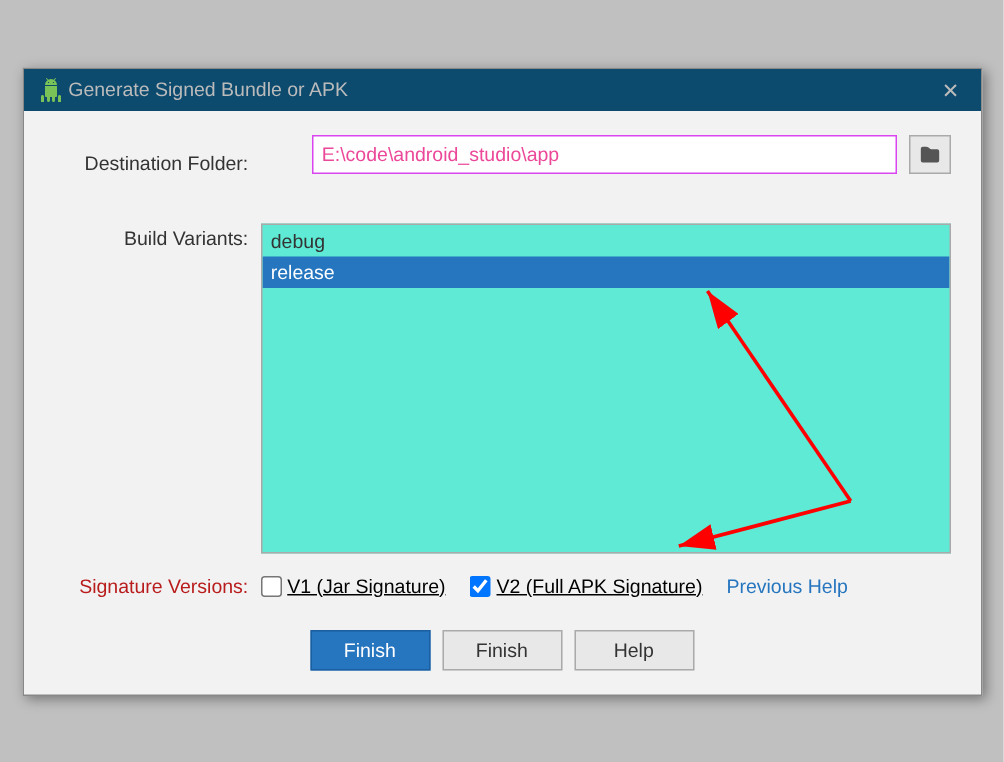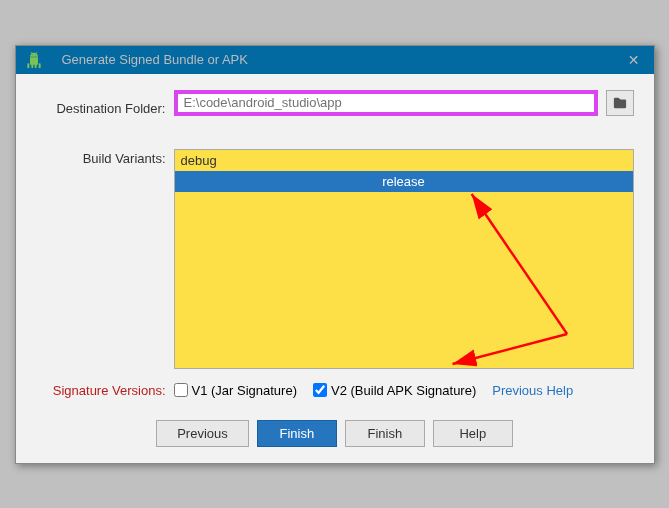--- a/index.html
+++ b/index.html
@@ -18,26 +18,26 @@
     .dialog {
       width: 640px;
       background: #f2f2f2;
       border: 1px solid #888;
       box-shadow: 2px 2px 8px rgba(0,0,0,0.4);
       display: flex;
       flex-direction: column;
     }
 
     .title-bar {
-      background: #0369a1;
+      background: #0c4a6e;
       color: #bbbbbb;
       display: flex;
       align-items: center;
       padding: 6px 10px;
-      gap: 20px;
+      gap: 4px;
     }
 
     .title-bar-icon {
       width: 16px;
       height: 16px;
       flex-shrink: 0;
     }
 
     .title-bar-text {
       flex: 1;
@@ -68,25 +68,26 @@
     .form-label {
       width: 130px;
       text-align: right;
       color: #333;
       flex-shrink: 0;
     }
 
     .text-input {
       flex: 1;
       height: 26px;
-      border: 4px solid #d946ef;
+      border: 1px solid #d946ef;
       background: #fff;
       padding: 2px 6px;
       font-size: 13px;
-      color: #737373;
+      color: #ec4899;
+      margin-left: 34px;
     }
 
     .folder-btn {
       width: 28px;
       height: 26px;
       border: 1px solid #aaa;
       background: #e8e8e8;
       cursor: pointer;
       display: flex;
       align-items: center;
@@ -103,35 +104,34 @@
       width: 130px;
       text-align: right;
       color: #333;
       flex-shrink: 0;
       padding-top: 2px;
     }
 
     .list-box {
       flex: 1;
       border: 1px solid #aaa;
-      background: #fde047;
+      background: #5eead4;
       height: 220px;
       overflow-y: auto;
     }
 
     .list-item {
       padding: 3px 6px;
       cursor: pointer;
       color: #333;
     }
 
     .list-item.selected {
       background: #2675bf;
       color: #fff;
-      text-align: center;
     }
 
     .sig-row {
       display: flex;
       align-items: center;
       gap: 8px;
       margin-top: 4px;
     }
 
     .sig-label {
@@ -142,22 +142,23 @@
     }
 
     .sig-options {
       display: flex;
       align-items: center;
       gap: 16px;
     }
 
     .checkbox-group {
       display: flex;
-      align-items: center;
+      align-items: flex-end;
       gap: 4px;
+      text-decoration: underline;
     }
 
     .checkbox-group input[type="checkbox"] {
       width: 14px;
       height: 14px;
       cursor: pointer;
     }
 
     .sig-link {
       color: #2675bf;
@@ -242,27 +243,26 @@
 
     <div class="sig-row">
       <span class="sig-label">Signature Versions:</span>
       <div class="sig-options">
         <div class="checkbox-group">
           <input type="checkbox" id="v1" style="">
           <label for="v1">V1 (Jar Signature)</label>
         </div>
         <div class="checkbox-group">
           <input type="checkbox" id="v2" checked="" style="">
-          <label for="v2">V2 (Build APK Signature)</label>
+          <label for="v2">V2 (Full APK Signature)</label>
         </div>
         <a class="sig-link">Previous Help</a>
       </div>
     </div>
 
   </div>
 
   <div class="button-row">
-    <button class="btn">Previous</button>
     <button class="btn btn-primary">Finish</button>
     <button class="btn">Finish</button>
     <button class="btn">Help</button>
   </div>
 </div>
 
 </body></html>

